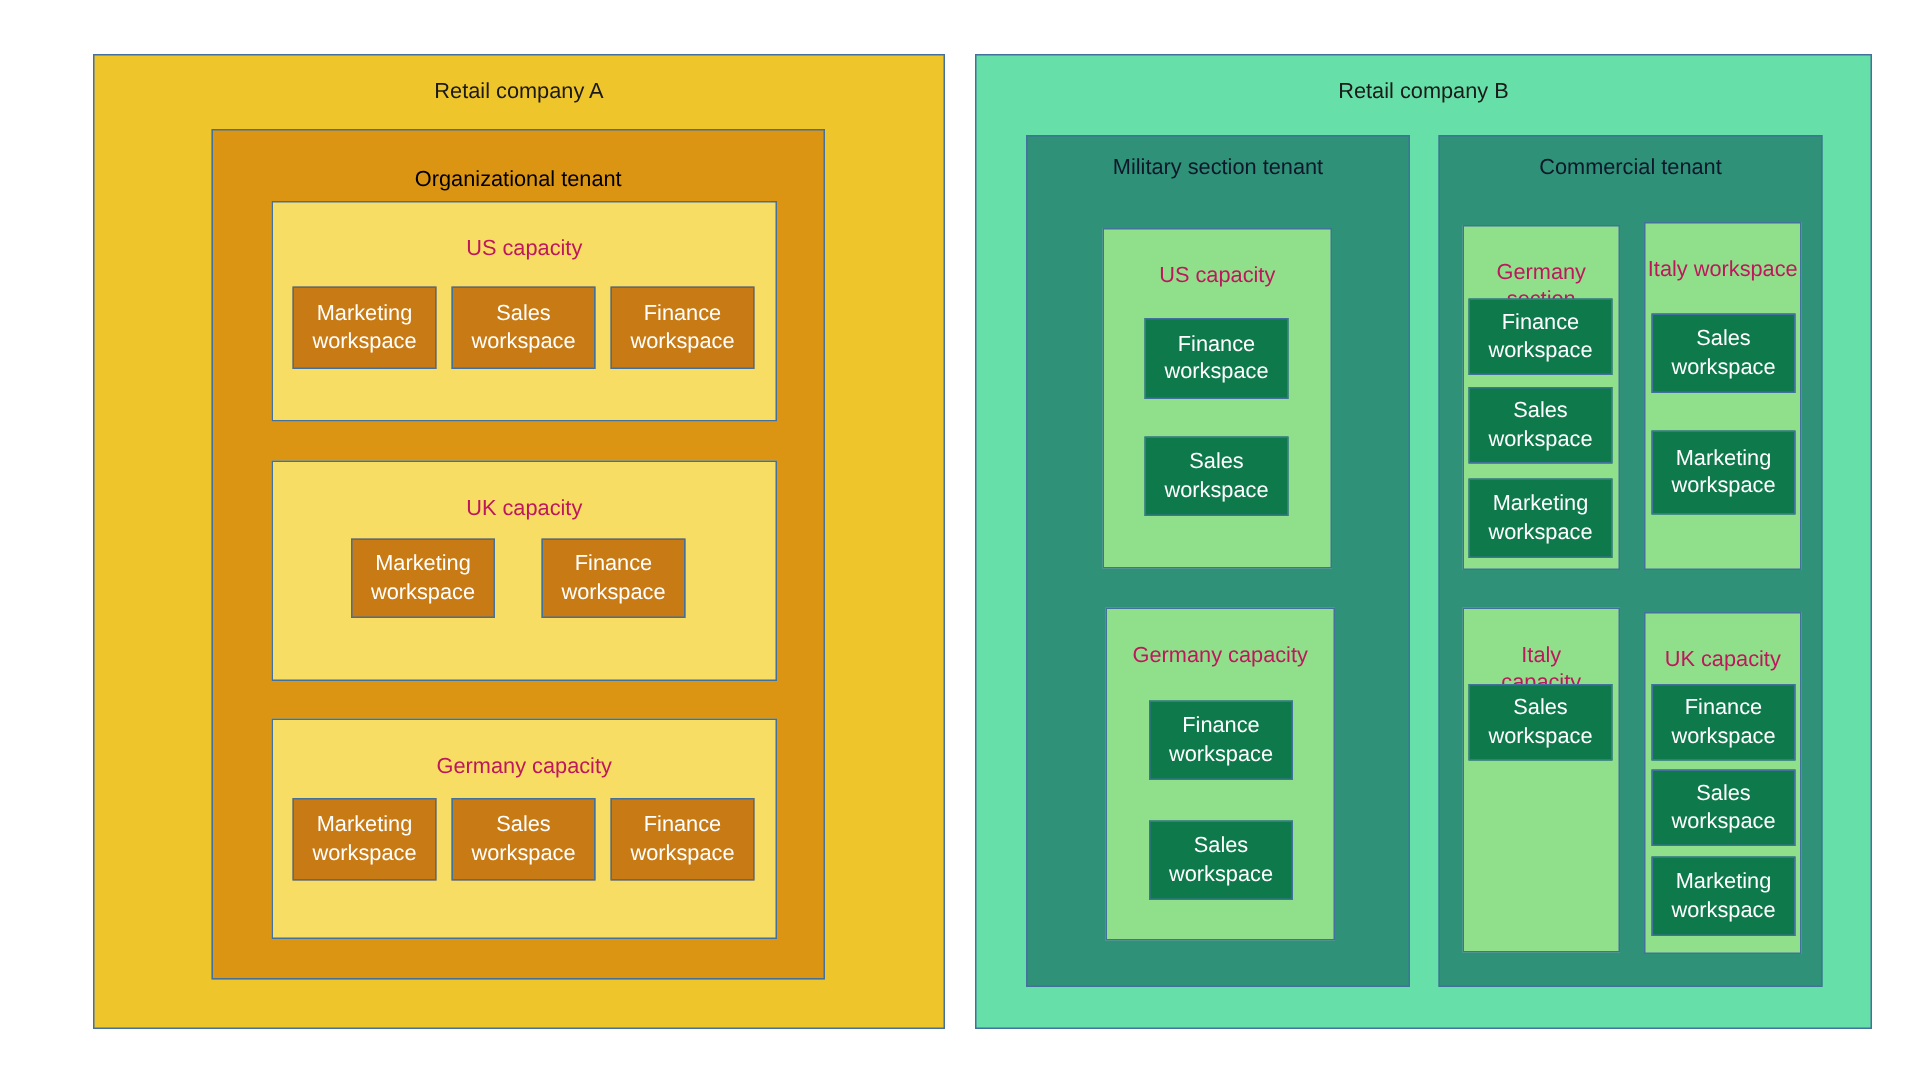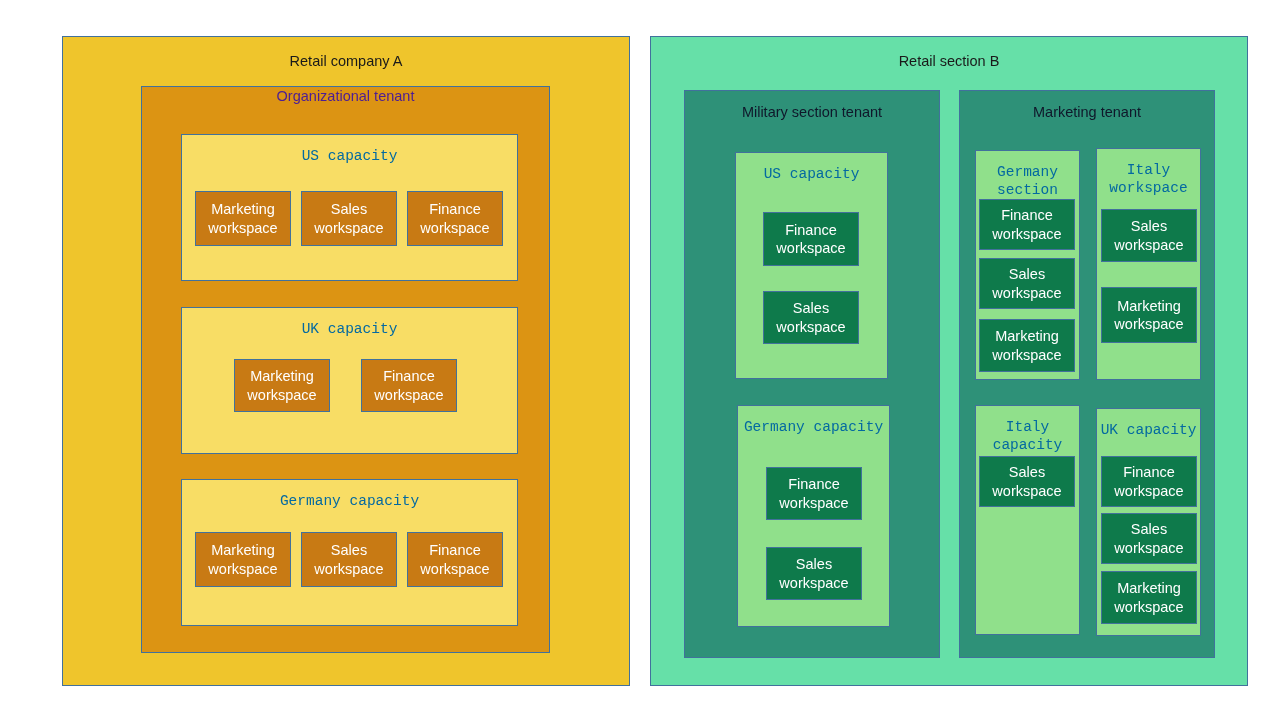--- a/index.html
+++ b/index.html
@@ -36,27 +36,27 @@
     white-space: pre-line;
   }
   
   .company-a { background: #EFC52C; }
   .company-b { background: #66E0A8; }
   .company-label { top: 15px; color: #1a1a1a; }
 
   
   .tenant-a { background: #DC9413; }
   .tenant-b { background: #2E9178; }
-  .tenant-label-a { top: 0; color: #4c1d95; }
+  .tenant-label-a { top: 24px; color: #000000; }
   .tenant-label-b { top: 12px; color: #0f172a; }
 
   
   .capacity-a { background: #F8DD65; }
   .capacity-b { background: #90E08B; }
-  .capacity-label { top: 12px; color: #0369a1; font-family: Liberation Mono, monospace; }
+  .capacity-label { top: 22px; color: #be185d; }
 
   
   .workspace {
     position: absolute;
     box-sizing: border-box;
     border: 1px solid #41719C;
     display: flex;
     align-items: center;
     justify-content: center;
     text-align: center;
@@ -103,21 +103,21 @@
     <div class="label capacity-label">Germany capacity</div>
   </div>
   <div class="workspace ws-a" style="left:195px; top:532px; width:96px; height:55px;">Marketing
 workspace</div>
   <div class="workspace ws-a" style="left:301px; top:532px; width:96px; height:55px;">Sales
 workspace</div>
   <div class="workspace ws-a" style="left:407px; top:532px; width:96px; height:55px;">Finance
 workspace</div>
 
   <div class="box company-b" style="left:650px; top:36px; width:598px; height:650px;">
-    <div class="label company-label">Retail section B</div>
+    <div class="label company-label">Retail company B</div>
   </div>
 
   <div class="box tenant-b" style="left:684px; top:90px; width:256px; height:568px;">
     <div class="label tenant-label-b">Military section tenant</div>
   </div>
 
   <div class="box capacity-b" style="left:735px; top:152px; width:153px; height:227px;">
     <div class="label capacity-label">US capacity</div>
   </div>
   <div class="workspace ws-b" style="left:763px; top:212px; width:96px; height:54px;">Finance
@@ -127,21 +127,21 @@
 
   <div class="box capacity-b" style="left:737px; top:405px; width:153px; height:222px;">
     <div class="label capacity-label">Germany capacity</div>
   </div>
   <div class="workspace ws-b" style="left:766px; top:467px; width:96px; height:53px;">Finance
 workspace</div>
   <div class="workspace ws-b" style="left:766px; top:547px; width:96px; height:53px;">Sales
 workspace</div>
 
   <div class="box tenant-b" style="left:959px; top:90px; width:256px; height:568px;">
-    <div class="label tenant-label-b">Marketing tenant</div>
+    <div class="label tenant-label-b">Commercial tenant</div>
   </div>
 
   <div class="box capacity-b" style="left:975px; top:150px; width:105px; height:230px;">
     <div class="label capacity-label">Germany
 section</div>
   </div>
   <div class="workspace ws-b" style="left:979px; top:199px; width:96px; height:51px;">Finance
 workspace</div>
   <div class="workspace ws-b" style="left:979px; top:258px; width:96px; height:51px;">Sales
 workspace</div>

